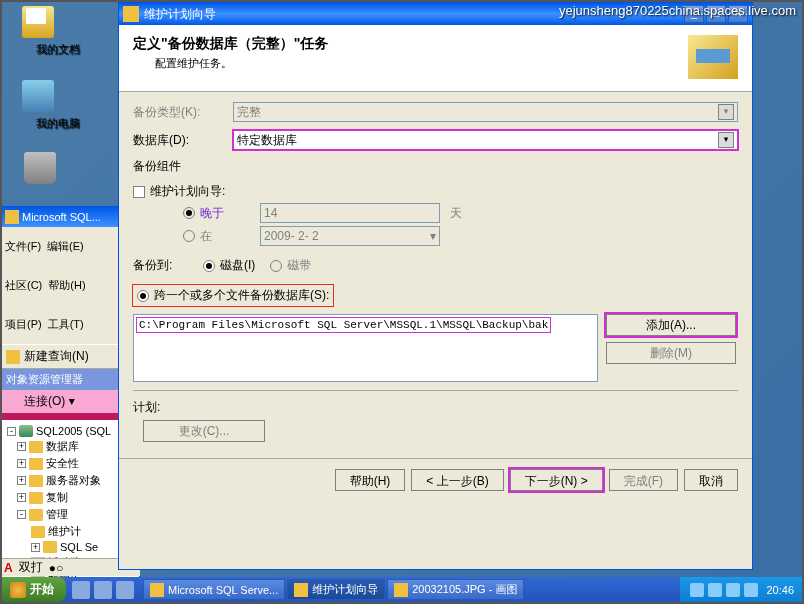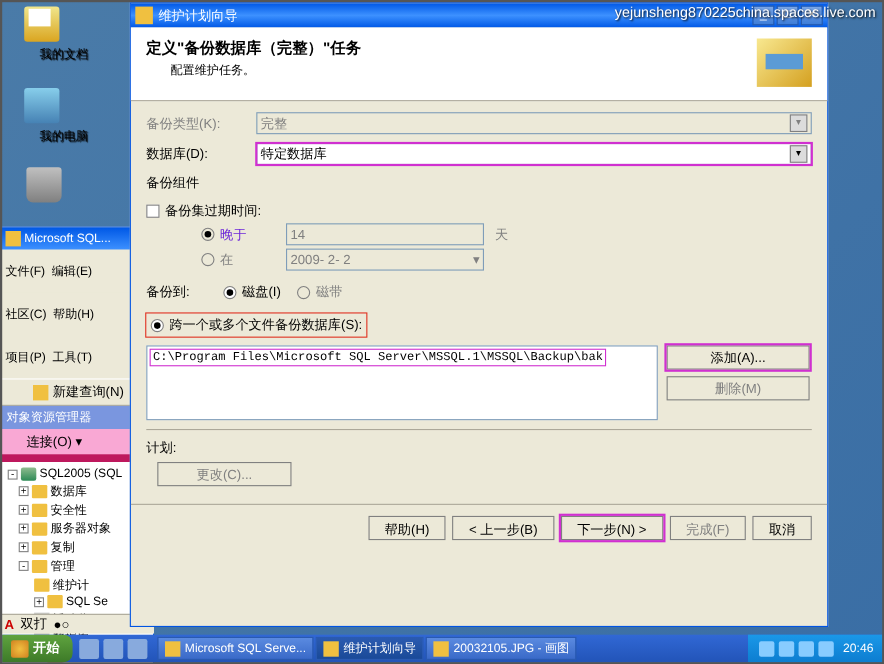--- a/index.html
+++ b/index.html
@@ -15,21 +15,21 @@
 .ico-docs::before{content:"";position:absolute;top:2px;left:4px;width:20px;height:16px;background:#fff;}
 .ico-pc{background:linear-gradient(#87ceeb,#4682b4);border-radius:3px;}
 .ico-bin{background:linear-gradient(#c0c0c0,#808080);border-radius:3px 3px 6px 6px;}
 .watermark{position:absolute;top:3px;right:8px;color:#fff;font-size:13px;font-family:Arial;text-shadow:1px 1px 2px #000;z-index:1000;}
 .ssms{position:absolute;top:206px;left:0;width:140px;background:#ece9d8;border:1px solid #0054e3;}
 .ssms-title{height:20px;background:linear-gradient(#0058e6,#3d91ff);color:#fff;padding:2px 4px;font-size:11px;display:flex;align-items:center;}
 .ssms-title::before{content:"";width:14px;height:14px;background:#f0c040;margin-right:3px;}
 .ssms-menu{background:#ece9d8;padding:12px 4px;font-size:11px;}
 .ssms-menu span{margin-right:6px;}
 .ssms-tool{background:#ece9d8;padding:3px 5px;border-top:1px solid #fff;border-bottom:1px solid #aca899;}
-.ssms-tool .nq{display:flex;align-items:center;margin-left:24px;}
+.ssms-tool .nq{display:flex;align-items:center;}
 .ssms-tool .nq::before{content:"";width:14px;height:14px;background:#f0c040;margin-right:4px;}
 .ssms-pane-title{background:#7a96df;color:#fff;padding:3px 5px;font-size:11px;}
 .ssms-sub{background:#f9a8d4;padding:3px 23px;border-bottom:7px solid #be185d;}
 .tree{background:#fff;padding:4px 2px;font-size:11px;height:210px;overflow:hidden;}
 .tree .node{padding:1px 0 1px 4px;white-space:nowrap;display:flex;align-items:center;}
 .tree .exp{display:inline-block;width:9px;height:9px;border:1px solid #808080;text-align:center;line-height:7px;font-size:9px;margin-right:3px;background:#fff;}
 .tree .fico{display:inline-block;width:14px;height:12px;background:#f0c040;margin-right:3px;border-radius:1px;}
 .tree .sico{display:inline-block;width:14px;height:12px;background:linear-gradient(#8fbc8f,#2e8b57);margin-right:3px;border-radius:2px;}
 .tree .gico{display:inline-block;width:14px;height:12px;background:#c0c0c0;margin-right:3px;}
 .tree .ind1{padding-left:14px;}
@@ -222,21 +222,21 @@
             <span>特定数据库</span>
             <span class="arrow">▾</span>
           </div>
       </div>
       <div class="grp">
         <div class="grp-title">备份组件</div>
       </div>
       <div class="grp">
         <div class="radio-row">
             <span class="chk"></span>
-            <span>备份集过期时间:</span>
+            <span>维护计划向导:</span>
           </div>
         <div class="sub-indent">
           <div class="radio-row">
             <span class="radio checked dis"></span>
               <span class="inline-lbl" style="color:#6d28d9;">晚于</span>
             <div class="num-box">14</div>
             <span class="suffix">天</span>
           </div>
           <div class="radio-row">
             <span class="radio dis"></span>

